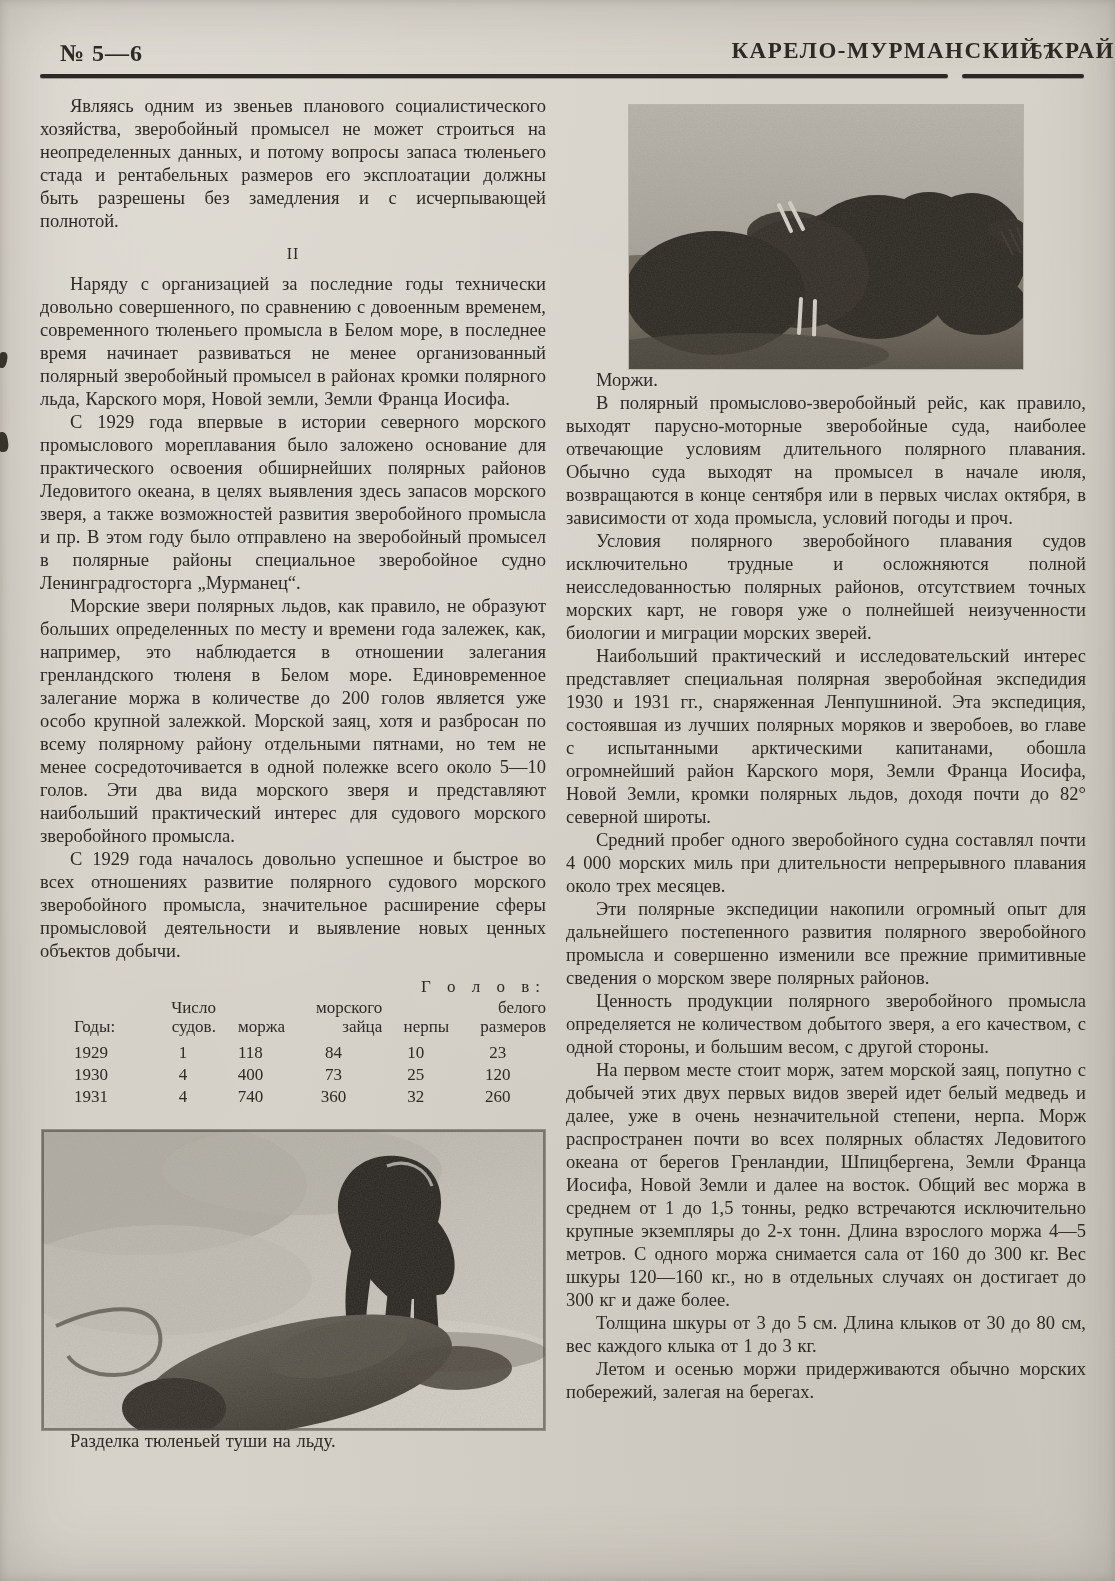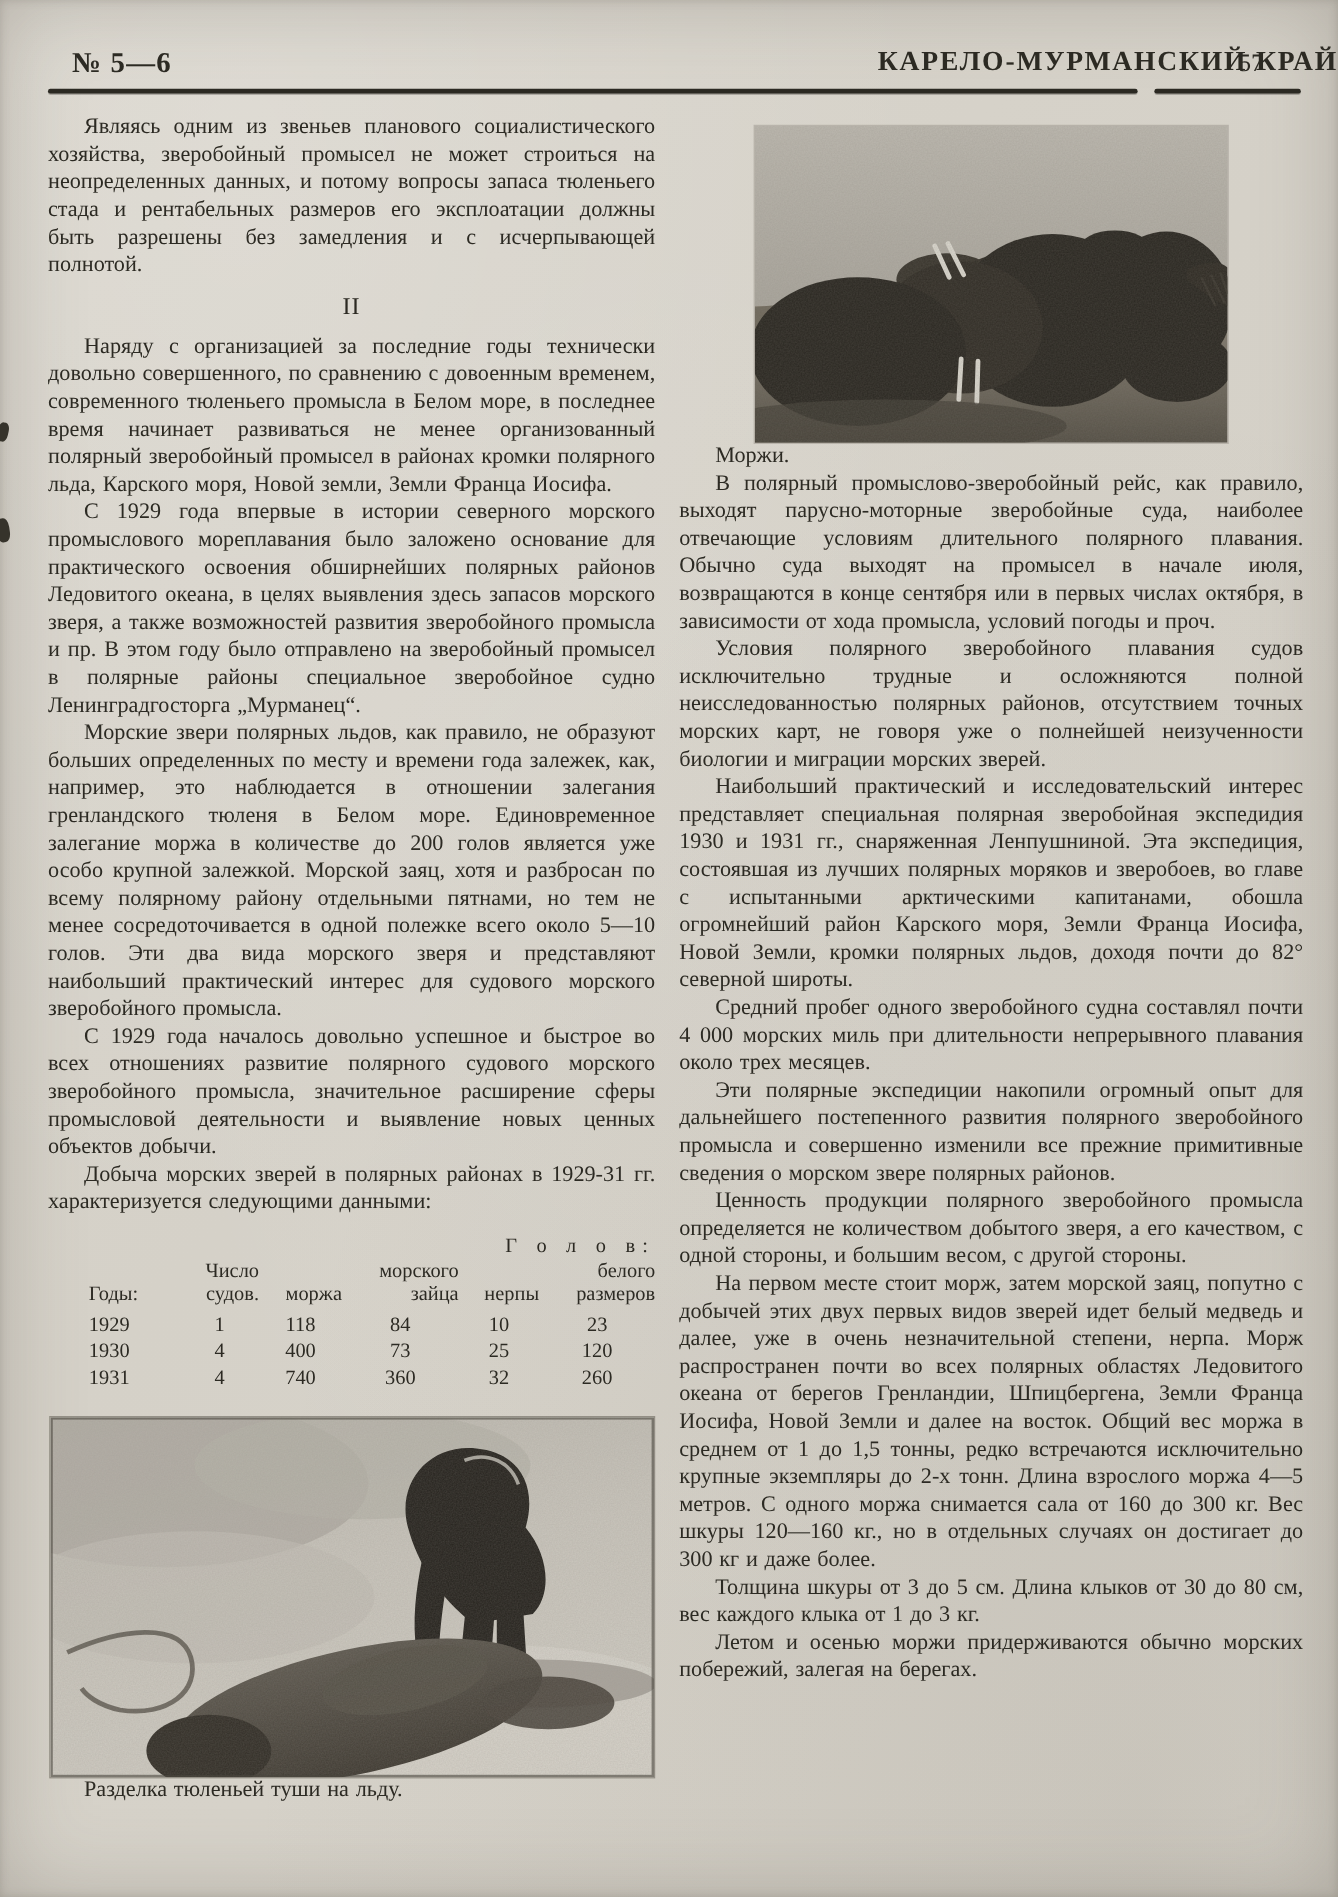--- a/index.html
+++ b/index.html
@@ -23,21 +23,21 @@
   .rule{position:absolute;top:74px;height:4px;background:#2b2922;border-radius:2px;box-shadow:0 1px 0 rgba(43,41,34,.35);}
   .rule.left{left:40px;width:908px;}
   .rule.right{left:962px;width:122px;}
   .col{position:absolute;top:95px;}
   .col-left{left:40px;width:506px;}
   .col-right{left:566px;width:520px;}
   p.body{
     margin:0;font-size:18.5px;line-height:23px;text-align:justify;text-indent:30px;
     hyphens:auto;-webkit-hyphens:auto;word-spacing:1px;
   }
-  .section-no{margin:12px 0 10px;text-align:center;font-size:20px;letter-spacing:1px;}
+  .section-no{margin:12px 0 10px;text-align:center;font-size:16px;letter-spacing:1px;}
   .catch-table{width:100%;border-collapse:collapse;margin:14px 0 10px;font-size:17px;color:#2c2a23;}
   .catch-table th,.catch-table td{font-weight:normal;padding:0;border:none;}
   .catch-table th{white-space:pre-line;line-height:19px;vertical-align:bottom;text-align:right;padding-bottom:6px;}
   .catch-table th.years{text-align:left;padding-left:34px;}
   .catch-table th.group{letter-spacing:6px;vertical-align:top;padding-bottom:2px;}
   .catch-table td{text-align:center;line-height:22px;}
   .catch-table td.years{text-align:left;padding-left:34px;}
   .photo-frame{position:relative;overflow:hidden;background:#b9b5ac;}
   .photo-frame svg{display:block;}
   .walrus-photo{width:394px;height:264px;margin:10px auto 0;box-shadow:0 0 0 1px rgba(90,85,74,.25);}
@@ -63,21 +63,20 @@
   <div class="rule left"></div>
   <div class="rule right"></div>
 
   <div class="col col-left">
     <p class="body">Являясь одним из звеньев планового социалистического хозяйства, зверобойный промысел не может строиться на неопределенных данных, и потому вопросы запаса тюленьего стада и рентабельных размеров его эксплоатации должны быть разрешены без замедления и с исчерпывающей полнотой.</p>
     <div class="section-no">II</div>
     <p class="body">Наряду с организацией за последние годы технически довольно совершенного, по сравнению с довоенным временем, современного тюленьего промысла в Белом море, в последнее время начинает развиваться не менее организованный полярный зверобойный промысел в районах кромки полярного льда, Карского моря, Новой земли, Земли Франца Иосифа.</p>
     <p class="body">С 1929 года впервые в истории северного морского промыслового мореплавания было заложено основание для практического освоения обширнейших полярных районов Ледовитого океана, в целях выявления здесь запасов морского зверя, а также возможностей развития зверобойного промысла и пр. В этом году было отправлено на зверобойный промысел в полярные районы специальное зверобойное судно Ленинградгосторга „Мурманец“.</p>
     <p class="body">Морские звери полярных льдов, как правило, не образуют больших определенных по месту и времени года залежек, как, например, это наблюдается в отношении залегания гренландского тюленя в Белом море. Единовременное залегание моржа в количестве до 200 голов является уже особо крупной залежкой. Морской заяц, хотя и разбросан по всему полярному району отдельными пятнами, но тем не менее сосредоточивается в одной полежке всего около 5—10 голов. Эти два вида морского зверя и представляют наибольший практический интерес для судового морского зверобойного промысла.</p>
     <p class="body">С 1929 года началось довольно успешное и быстрое во всех отношениях развитие полярного судового морского зверобойного промысла, значительное расширение сферы промысловой деятельности и выявление новых ценных объектов добычи.</p>
-    <p class="body">Добыча морских зверей в полярных районах в 1929-31 гг. характеризуется следующими данными:</p>
 
     <table class="catch-table">
       <thead>
         <tr>
           <th class="years" rowspan="2">Годы:</th>
           <th rowspan="2">Число
 судов.</th>
           <th class="group" colspan="4">Г о л о в:</th>
         </tr>
         <tr>

